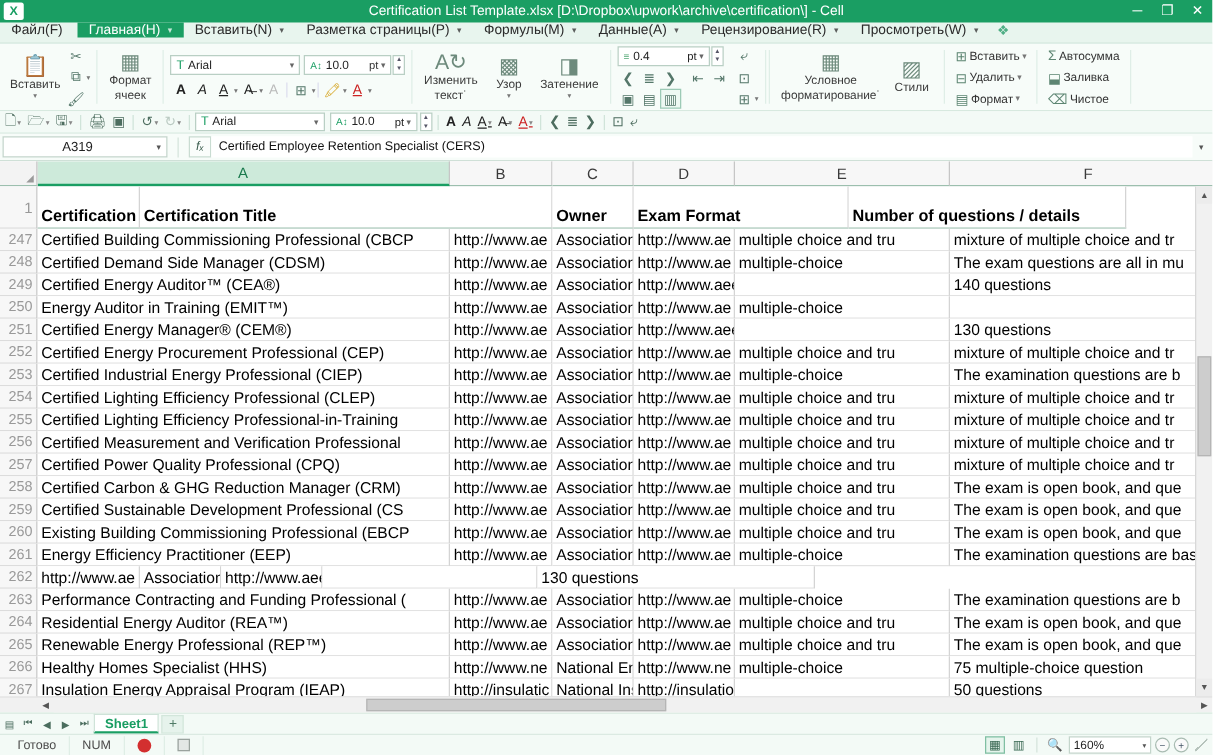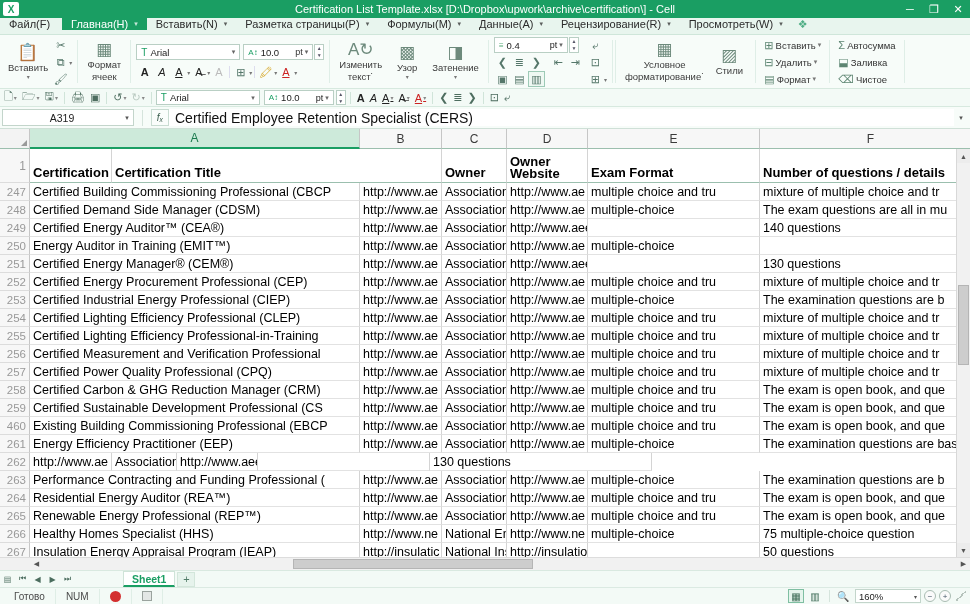--- a/index.html
+++ b/index.html
@@ -108,21 +108,21 @@
     width: 132px; height: 17px; border:1px solid #c3d5cb; background:#fff;
     display:flex; align-items:center; font-size:10.5px;
   }
   .namebox .nb-val { flex:1; text-align:center; color:#222; }
   .namebox .nb-caret { width:12px; text-align:center; font-size:7px; color:#555;}
   .fx-sep { width:1px; height:16px; background:#d5e4dc; margin:0 8px;}
   .fx-btn { width:18px; height:17px; display:flex; align-items:center; justify-content:center;
             font-style: italic; font-size:10px; color:#3b5d4e; border:1px solid #c9dcd2; background:#fafdfb;}
   .formula-input {
     flex:1; height:17px; border:none; background:#fff; padding-left:6px;
-    font-size:14px; color:#111; display:flex; align-items:center; overflow:hidden;
+    font-size:10px; color:#111; display:flex; align-items:center; overflow:hidden;
     white-space:nowrap;
   }
   .fb-caret { width:14px; text-align:center; font-size:7px; color:#555;}
 
   
   .gridwrap { flex:1; display:flex; flex-direction:column; overflow:hidden; background:#fff;}
   .colhdr-row { display:flex; height:20px; flex:0 0 20px; background:#f7f7f7; }
   .corner-cell {
     width:30px; flex:0 0 30px; background:#f3f3f3; border-right:1px solid #c6c6c6;
     border-bottom:1px solid #9cbfae; position:relative;
@@ -181,21 +181,21 @@
   
   .sheetbar {
     height:17px; flex:0 0 17px; background:#f3faf6; display:flex; align-items:center;
     border-top:1px solid #d9e9e0; font-size:10.5px;
   }
   .navbtn { width:15px;height:15px;display:flex;align-items:center;justify-content:center;
             font-size:8px; color:#4b6d5e; }
   .sheettab {
     padding:0 8px; height:16px; display:flex;align-items:center;
     background:#ffffff; color:#1a9e63; font-weight:bold; font-size:10.5px;
-    border:1px solid #cfe3d8; border-bottom:2px solid #1a9e63;margin-left:48px;
+    border:1px solid #cfe3d8; border-bottom:2px solid #1a9e63;
   }
   .addsheet { width:18px;height:15px;display:flex;align-items:center;justify-content:center;
               background:#e6f3ec; color:#4f7b66; font-size:11px; margin-left:2px;
               border:1px solid #d3e6db;}
 
   
   .statusbar {
     height:17px; flex:0 0 17px; background:#f3faf6; display:flex; align-items:center;
     border-top:1px solid #dbeae2; font-size:10px; color:#4a4a4a; padding-left:4px;
   }
@@ -544,36 +544,35 @@
             <div class="rowhdr">250</div>
             <div class="rowhdr">251</div>
             <div class="rowhdr">252</div>
             <div class="rowhdr">253</div>
             <div class="rowhdr">254</div>
             <div class="rowhdr">255</div>
             <div class="rowhdr">256</div>
             <div class="rowhdr">257</div>
             <div class="rowhdr">258</div>
             <div class="rowhdr">259</div>
-            <div class="rowhdr">460</div>
+            <div class="rowhdr">260</div>
             <div class="rowhdr">261</div>
             <div class="rowhdr">262</div>
             <div class="rowhdr">263</div>
             <div class="rowhdr">264</div>
             <div class="rowhdr">265</div>
             <div class="rowhdr">266</div>
             <div class="rowhdr">267</div>
           </div>
       </div>
       <div class="cells-col">
         <div class="grow header-row">
           <div class="gcell c-b">Certification</div>
           <div class="gcell c-a">Certification Title</div>
           <div class="gcell c-c">Owner</div>
-          <div class="gcell c-d wrap2">Owner Website</div>
           <div class="gcell c-e">Exam Format</div>
           <div class="gcell c-f">Number of questions / details</div>
         </div>
         <div id="datarows">
             <div class="grow">
               <div class="gcell c-a">Certified Building Commissioning Professional (CBCP</div>
               <div class="gcell c-b">http://www.ae</div>
               <div class="gcell c-c">Association</div>
               <div class="gcell c-d">http://www.ae</div>
               <div class="gcell c-e">multiple choice and tru</div>

